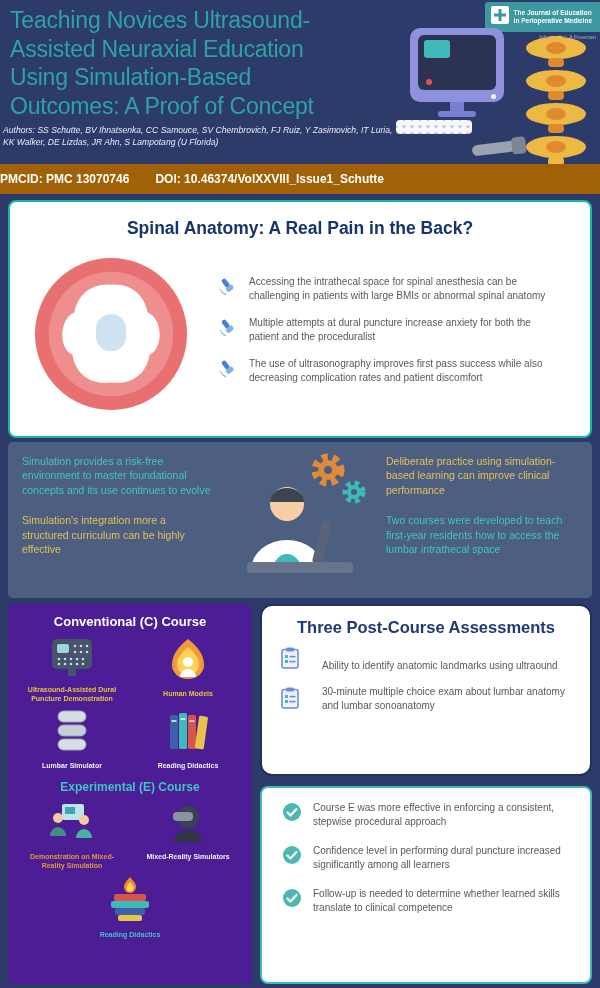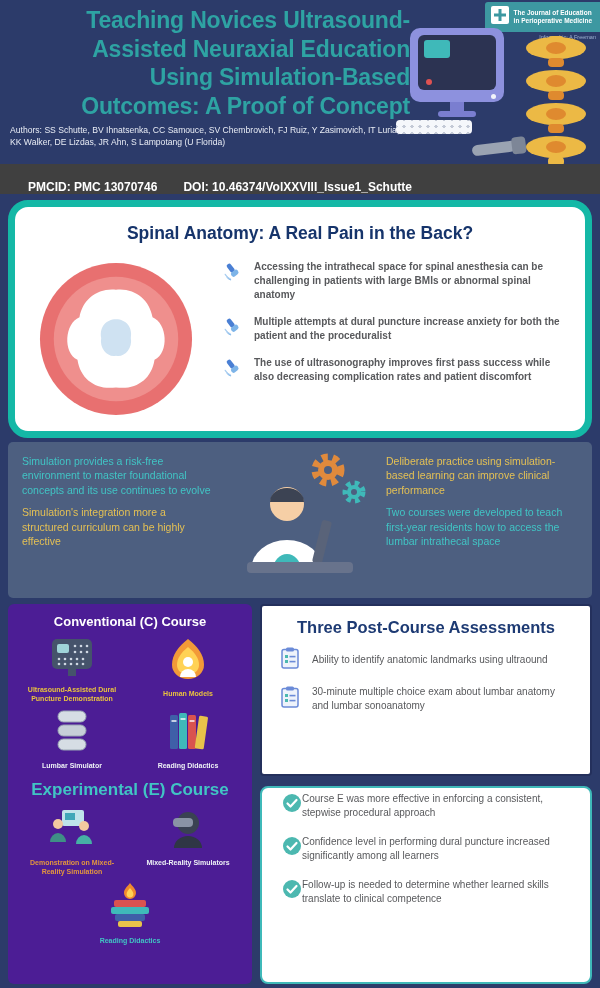--- a/index.html
+++ b/index.html
@@ -8,32 +8,32 @@
     font-family:"Liberation Sans", sans-serif;
     background:#2c3b6a;
     position:relative;
     overflow:hidden;
     color:#fff;
   }
 
   
   .header { position:absolute; left:0; top:0; width:600px; height:196px; }
   .title { position:absolute; left:10px; top:6px; width:400px;
-           font-size:23px; font-weight:bold; color:#2ea3a3; line-height:1.24; letter-spacing:-0.2px;text-align:right;}
+           font-size:23px; font-weight:normal; color:#2ea3a3; line-height:1.24; letter-spacing:-0.2px;}
   .title div { white-space:nowrap; }
   .journal-banner { position:absolute; right:0; top:2px; height:30px;
            background:#3d98a1; display:flex; align-items:center; gap:5px;
            padding:0 8px 0 6px; border-radius:3px 0 0 3px;}
   .journal-text { font-size:6.5px; font-weight:bold; color:#fff; line-height:1.3; }
   .credit { position:absolute; right:4px; top:34px; font-size:5.5px; color:#9db0d0; }
-  .authors { position:absolute; left:10px; top:124px; width:392px;
-           font-size:8.6px; color:#e8ecf5; line-height:1.4; }
+  .authors { position:absolute; left:3px; top:124px; width:392px;
+           font-size:8.6px; color:#e8ecf5; line-height:1.4;font-style:italic; }
   .idbar { position:absolute; left:0; top:164px; width:600px; height:30px;
-           background:#404040; display:flex; align-items:flex-end; gap:26px;
-           padding-left:28px; font-weight:bold; font-size:12px; color:#fff;}
+           background:#a16207; display:flex; align-items:center; gap:26px;
+           padding-left:0; font-weight:bold; font-size:12px; color:#fff;}
 
   
   .computer { position:absolute; left:396px; top:28px; width:122px; height:106px; }
   .monitor { position:absolute; left:14px; top:0; width:94px; height:74px;
            background:#8d91de; border-radius:10px; }
   .screen { position:absolute; left:8px; top:7px; right:8px; bottom:12px;
            background:#2c3352; border-radius:6px; }
   .screen-teal { position:absolute; left:6px; top:5px; width:26px; height:18px;
            background:#3fb9b9; border-radius:3px; }
   .screen-dot { position:absolute; left:8px; bottom:5px; width:6px; height:6px;
@@ -50,65 +50,65 @@
   .uprobe { position:absolute; left:472px; top:138px; width:58px; height:20px;
            transform:rotate(-7deg); }
   .uprobe .wand { position:absolute; left:0; top:4px; width:44px; height:11px;
            background:#9aa3b2; border-radius:6px; }
   .uprobe .cap { position:absolute; left:40px; top:1px; width:14px; height:17px;
            background:#7d8697; border-radius:4px; }
   .spine { position:absolute; right:2px; top:36px; }
 
   
   .anatomy-card { position:absolute; left:8px; top:200px; width:584px; height:238px;
-           background:#fff; border:7px solid #14b8a6; border-radius:20px; color:#58595c; }
+           background:#fff; border:2px solid #14b8a6; border-radius:8px; color:#58595c; }
   .anatomy-card h2 { text-align:center; margin-top:16px; font-size:17.5px; color:#16346b; }
-  .anatomy-body { display:flex; gap:26px; padding:16px 18px 0 22px; align-items:flex-start;font-weight:bold; }
+  .anatomy-body { display:flex; gap:26px; padding:16px 18px 0 22px; align-items:center; }
   .cord-wrap { flex:0 0 160px; }
   .points { list-style:none; width:340px; }
   .points li { display:flex; gap:11px; margin-bottom:13px; font-size:10px; line-height:1.4; }
   .points .picon { flex:0 0 20px; margin-top:1px; }
 
   
   .sim-section { position:absolute; left:8px; top:442px; width:584px; height:156px;
            background:#4d5f80; border-radius:5px; display:flex; padding:12px 14px; gap:6px; }
-  .sim-col { width:192px; display:flex; flex-direction:column; gap:8px; font-size:10.5px; line-height:1.38; }
+  .sim-col { width:192px; display:flex; flex-direction:column; gap:16px; font-size:10.5px; line-height:1.38; }
   .sim-col.right { }
   .sim-center { flex:1; display:flex; justify-content:center; align-items:flex-end; }
   .t-teal { color:#41c4c4; }
   .t-yellow { color:#e4c054; }
 
   
   .course-panel { position:absolute; left:8px; top:604px; width:244px; height:380px;
            background:#4c1d95; border-radius:6px; padding:8px 6px; }
   .c-title { text-align:center; font-size:13px; color:#fff; margin:2px 0 8px; }
-  .e-title { text-align:center; font-size:17px; color:#41c4c4; margin:10px 0 8px; }
+  .e-title { text-align:center; font-size:12px; color:#41c4c4; margin:10px 0 8px; }
   .icon-grid { display:flex; justify-content:space-around; margin-bottom:6px; }
   .cell { width:108px; display:flex; flex-direction:column; align-items:center; }
   .cell .lbl { font-size:7px; font-weight:bold; text-align:center; line-height:1.3;
            width:96px; margin-top:4px; }
   .lbl-yellow { color:#e9c23f; }
   .lbl-white  { color:#eef1f6; }
   .lbl-orange { color:#e2953f; }
   .lbl-teal   { color:#41c4c4; }
   .center-row { display:flex; justify-content:center; }
 
   
   .assess-card { position:absolute; left:260px; top:604px; width:332px; height:172px;
-           background:#fff; border:2px solid #24305c; border-radius:4px; color:#58595c; }
+           background:#fff; border:2px solid #24305c; border-radius:12px; color:#58595c; }
   .assess-card h2 { text-align:center; font-size:16.5px; color:#1d3a73; margin:12px 0 10px; }
-  .a-row { display:flex; gap:12px; align-items:center; margin:0 16px 12px 18px;
+  .a-row { display:flex; gap:22px; align-items:flex-end; margin:0 16px 12px 18px;
            font-size:10px; line-height:1.4; }
   .a-row .aicon { flex:0 0 20px; }
 
   
   .lessons-card { position:absolute; left:260px; top:786px; width:332px; height:198px;
            background:#fff; border:2px solid #3fb9b9; border-radius:8px; color:#58595c; }
   .lessons-card h2 { text-align:center; font-size:16.5px; color:#1d2430; margin:13px 0 12px; }
-  .l-row { display:flex; align-items:flex-start; margin:4px 18px 15px 20px;
+  .l-row { display:flex; gap:11px; align-items:flex-start; margin:13px 18px 15px 20px;
            font-size:10px; line-height:1.4; }
   .l-row .licon { flex:0 0 20px; margin-top:1px; }
 </style>
 </head>
 <body>
 
 <header class="header">
   <div class="title">
     <div>Teaching Novices Ultrasound-</div>
     <div>Assisted Neuraxial Education</div>

